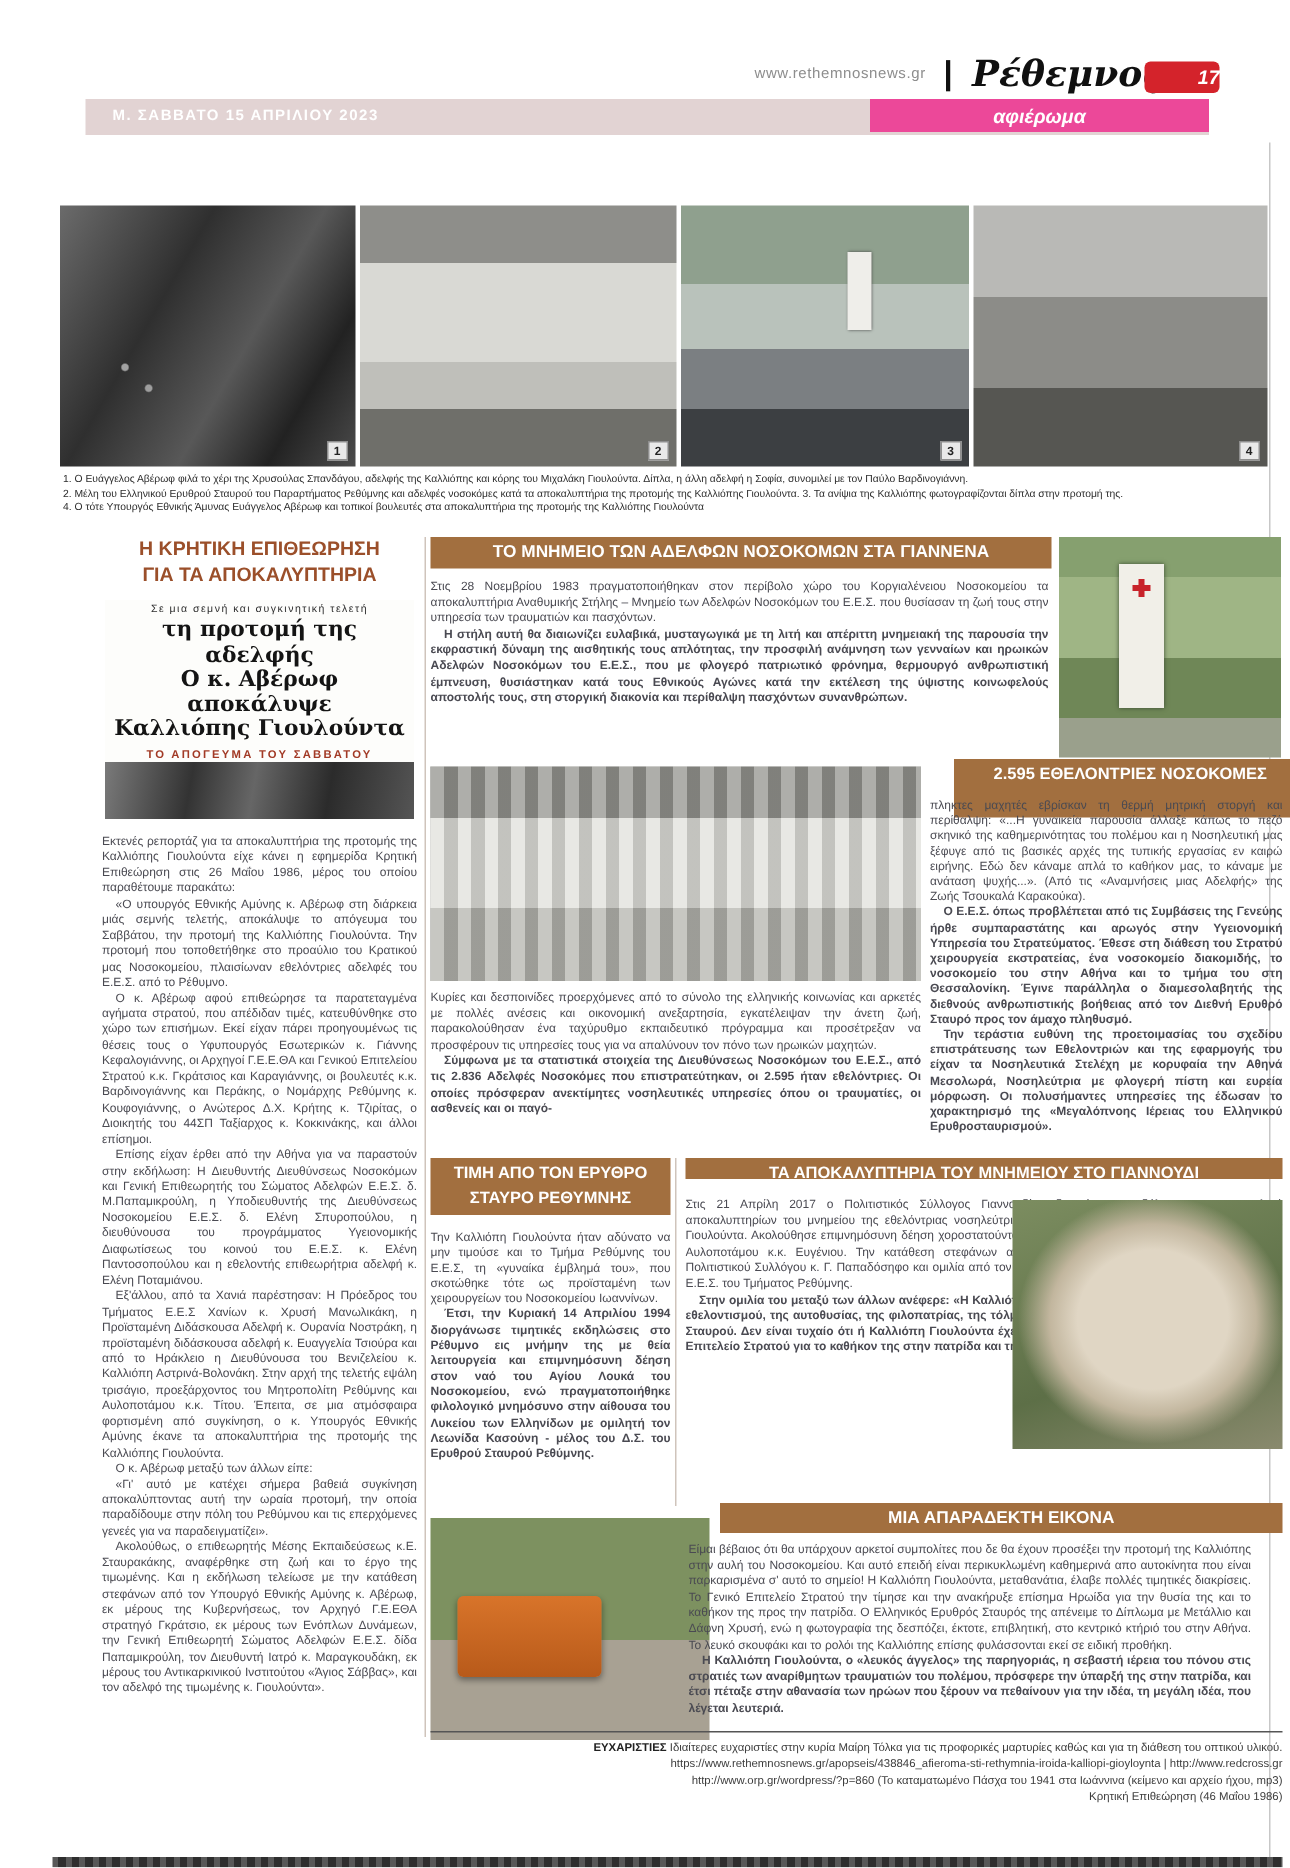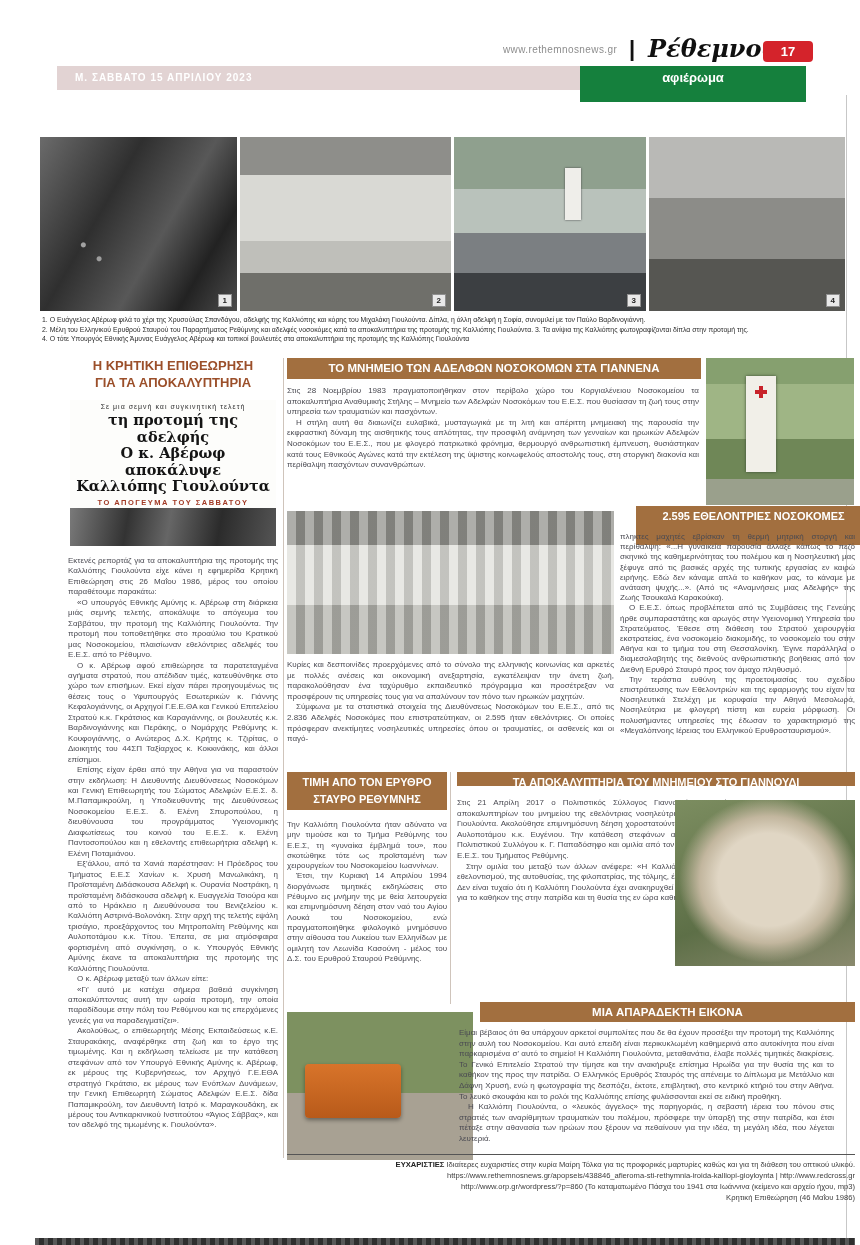--- a/index.html
+++ b/index.html
@@ -4,24 +4,24 @@
 <style>
   html,body{margin:0;padding:0;background:#fff;}
   #page{position:relative;width:860px;height:1245px;background:#ffffff;overflow:hidden;
         font-family:"Liberation Sans",sans-serif;color:#46464e;}
   
   .site-url{position:absolute;left:503px;top:44px;font-size:10px;color:#8d8d8d;letter-spacing:.4px;}
   .mast-sep{position:absolute;left:629px;top:36px;font-size:22px;font-weight:bold;color:#111;}
   .masthead{position:absolute;left:648px;top:34px;font-family:"DejaVu Serif",serif;
             font-style:italic;font-weight:700;font-size:24px;color:#101010;}
   .pagenum{position:absolute;left:763px;top:41px;width:50px;height:21px;border-radius:4px;
-           background:#d4232b;color:#fff;font-weight:bold;font-size:13px;text-align:center;line-height:21px;}
+           background:#d4232b;color:#fff;font-weight:bold;font-size:13px;text-align:right;line-height:21px;font-style:italic;}
   .datebar{position:absolute;left:57px;top:66px;width:749px;height:24px;background:#e2d3d3;}
-  .datebar .right{position:absolute;left:523px;top:0;width:226px;height:36px;background:#15803d;
-                  color:#fff;font-weight:bold;font-size:13px;text-align:center;line-height:24px;
+  .datebar .right{position:absolute;left:523px;top:0;width:226px;height:22px;background:#ec4899;
+                  color:#fff;font-style:italic;font-weight:bold;font-size:13px;text-align:center;line-height:24px;
                   width:226px;}
   .datebar .date{position:absolute;left:18px;top:0;color:#fff;font-weight:bold;font-size:10px;
                  letter-spacing:1px;line-height:24px;}
   .edge-right{position:absolute;left:846px;top:95px;width:1px;height:1150px;background:#c7c7c7;}
   
   .photo{position:absolute;top:137px;height:174px;}
   .photo .badge{position:absolute;right:5px;bottom:4px;background:#e9e9e9;border:1px solid #8f8f8f;
                 color:#222;font-size:8px;font-weight:bold;padding:0 4px;line-height:11px;}
   #photo1{left:40px;width:197px;background:
      radial-gradient(circle at 22% 62%, rgba(255,255,255,.55) 0 2px, transparent 3px),
@@ -56,21 +56,21 @@
   
   .bar{position:absolute;background:#a26f3f;color:#fff;font-weight:bold;text-align:center;}
   #bar-giannena{left:287px;top:358px;width:414px;height:21px;font-size:11.5px;line-height:21px;}
   #bar-volunteers{left:600px;top:506px;width:235px;height:39px;font-size:11px;line-height:21px;margin-left:36px;}
   #bar-timi{left:287px;top:772px;width:160px;height:38px;font-size:11px;line-height:17px;padding-top:2px;box-sizing:border-box;}
   #bar-giannoudi{left:457px;top:772px;width:398px;height:14px;font-size:11px;line-height:21px;text-align:center;}
   #bar-eikona{left:480px;top:1002px;width:375px;height:20px;font-size:11.5px;line-height:20px;}
   
   .body-text{position:absolute;font-size:8px;line-height:10.6px;text-align:justify;color:#4a4a52;overflow:hidden;}
   .body-text p{margin:0;}
-  .body-text p.ind{text-indent:9px;}
+  .body-text p.ind{text-indent:9px;font-weight:bold;}
   #giannena-body{left:287px;top:386px;width:412px;height:118px;}
   #vol-left{left:287px;top:660px;width:327px;height:112px;}
   #vol-right{left:620px;top:532px;width:235px;height:238px;line-height:10.2px;}
   #timi-body{left:287px;top:820px;width:160px;height:190px;line-height:10.3px;}
   #giannoudi-body{left:457px;top:798px;width:398px;height:196px;}
   #eikona-body{left:459px;top:1028px;width:375px;height:136px;}
   
   #monument-photo{position:absolute;left:706px;top:358px;width:148px;height:147px;background:
      linear-gradient(180deg,#86a06f 0 18%,#9fb585 18% 55%,#6f8757 55% 82%,#9aa08c 82%);}
   .stele{position:absolute;left:40px;top:18px;width:30px;height:96px;background:#f1efe8;box-shadow:0 0 3px #3c4a33;}

